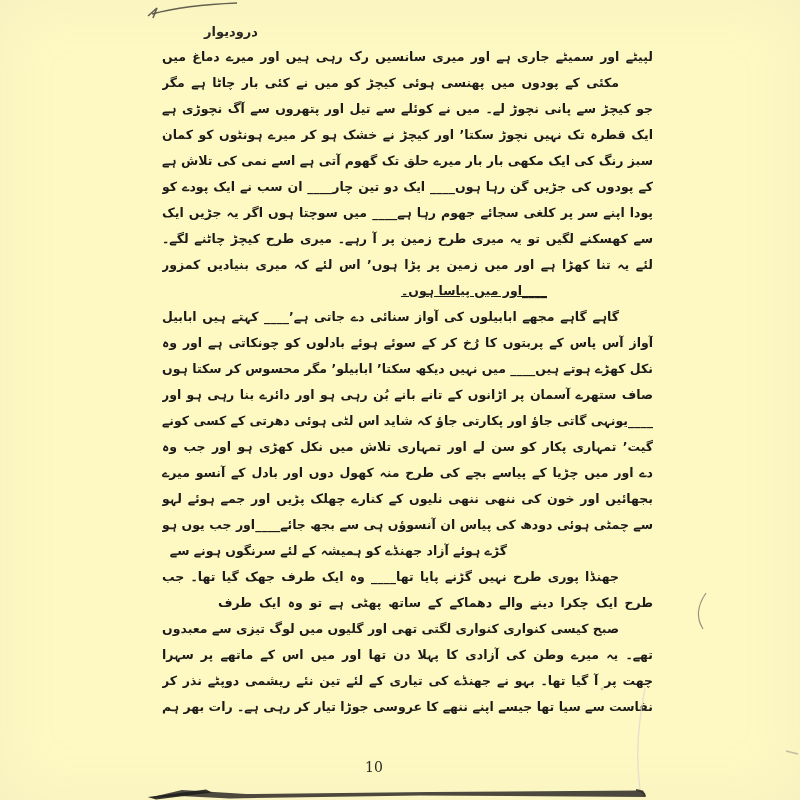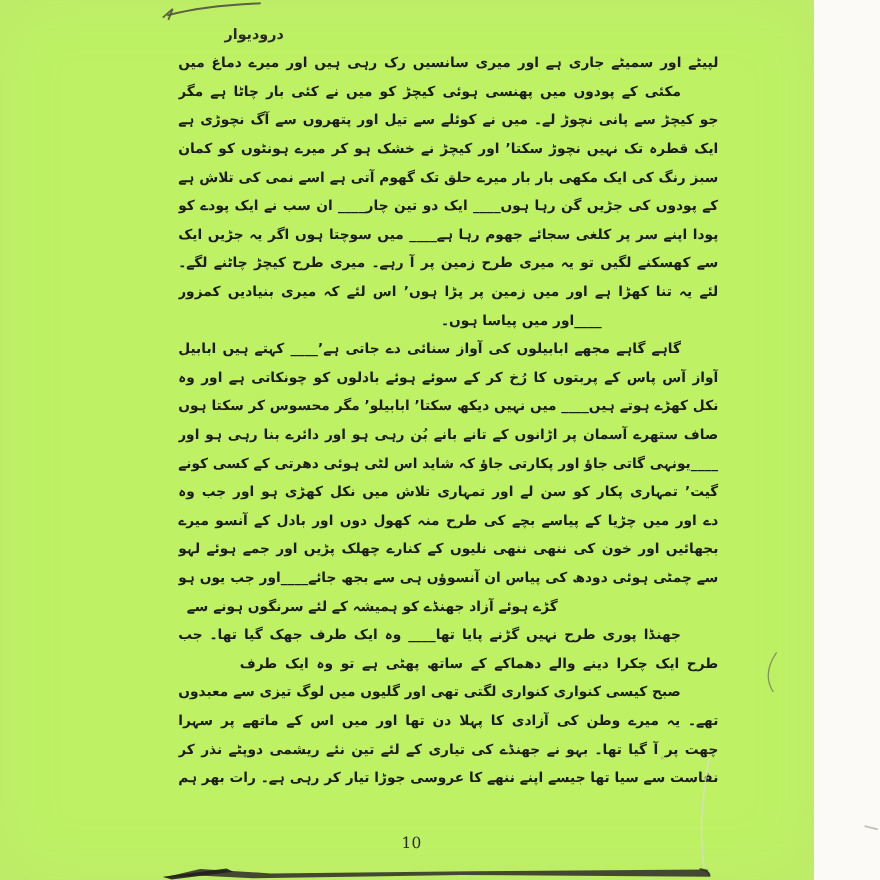--- a/index.html
+++ b/index.html
@@ -1,27 +1,27 @@
 <!DOCTYPE html>
 <html><head>
 <meta charset="utf-8">
 <style>
   html,body{margin:0;padding:0;}
   body{width:800px;height:800px;overflow:hidden;background:#fbfaf7;}
-  .scan-page{position:relative;width:740px;height:800px;background:#bef264;
+  .scan-page{position:relative;width:800px;height:800px;background:#fef9c3;
     box-shadow:inset 0 0 60px rgba(180,175,165,0.12);font-family:"DejaVu Sans",sans-serif;}
   .running-header{position:absolute;top:24px;left:188px;width:70px;height:20px;
     direction:rtl;font-size:13px;font-weight:bold;color:#2a2824;white-space:nowrap;}
   .text-block{position:absolute;top:44px;left:162px;width:491px;}
   .line{direction:rtl;height:26px;line-height:26px;overflow:hidden;
     font-size:12.5px;font-weight:bold;color:#1d1b18;
     text-align:justify;text-align-last:justify;-moz-text-align-last:justify;}
   .line.indent{padding-right:34px;}
   .line.tail-left{text-align:left;text-align-last:left;-moz-text-align-last:left;}
-  .line.tail-shift-right{text-align:left;text-align-last:right;-moz-text-align-last:right;padding-right:106px;}
+  .line.tail-shift-right{text-align:left;text-align-last:right;-moz-text-align-last:right;padding-right:106px;text-decoration:underline;}
   .line.tail-center{text-align:right;text-align-last:right;-moz-text-align-last:right;padding-right:146px;}
   .line.tail-gap-left{padding-left:56px;}
   .page-number{position:absolute;top:745px;left:352px;width:44px;height:18px;
     text-align:center;font-family:"DejaVu Serif",serif;font-size:14px;color:#2a2824;margin-top:14px;}
   .artifact-layer{position:absolute;top:0;left:0;width:800px;height:800px;pointer-events:none;}
 </style>
 </head>
 <body>
 
 <div class="scan-page">

